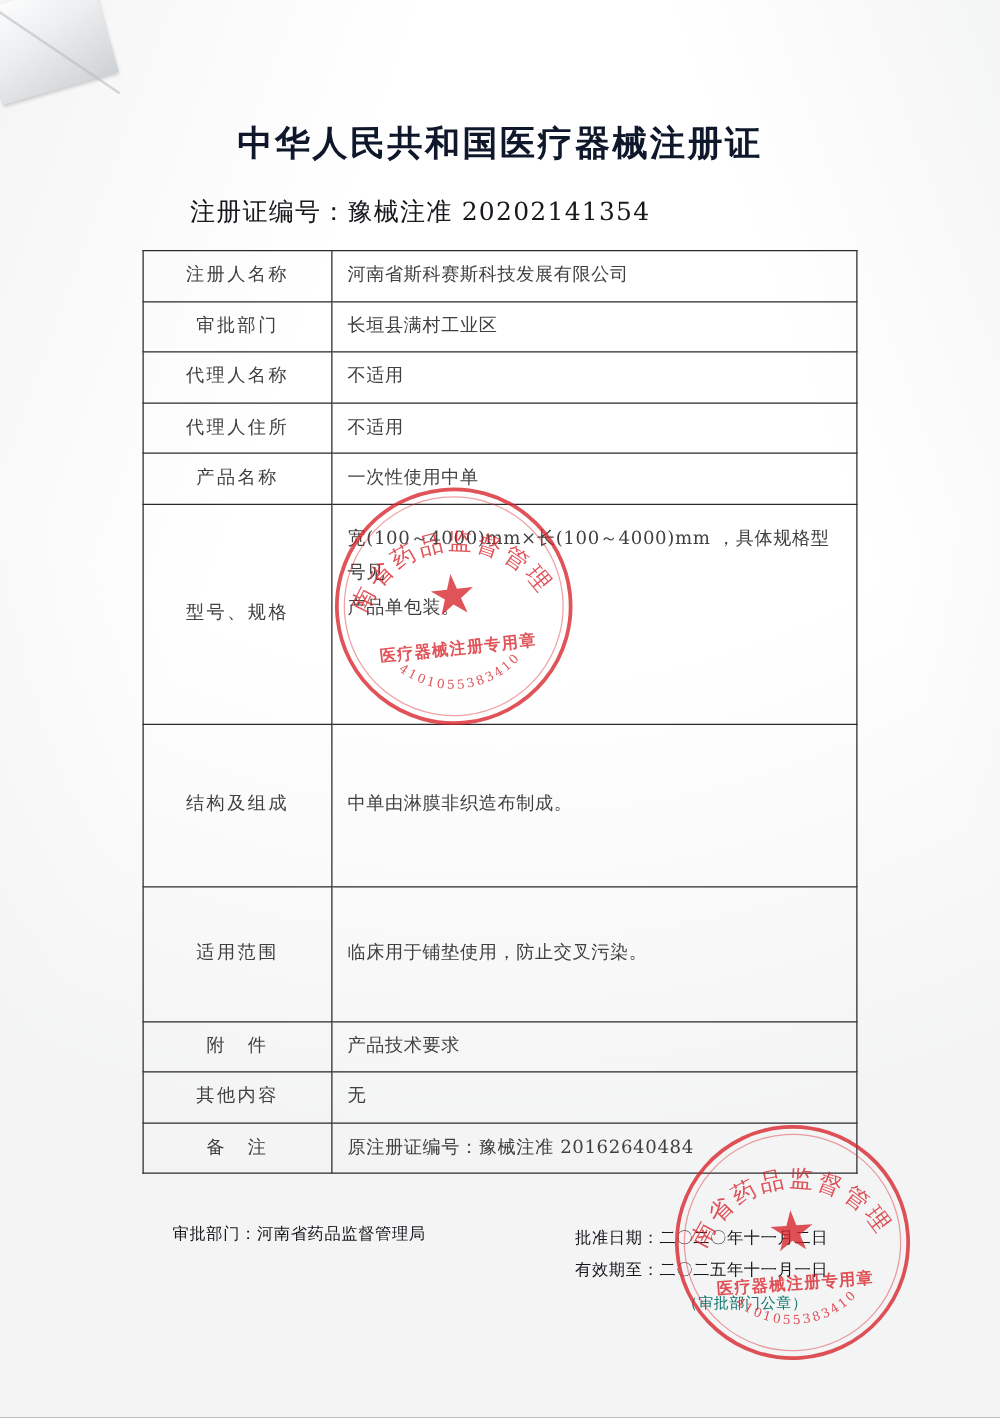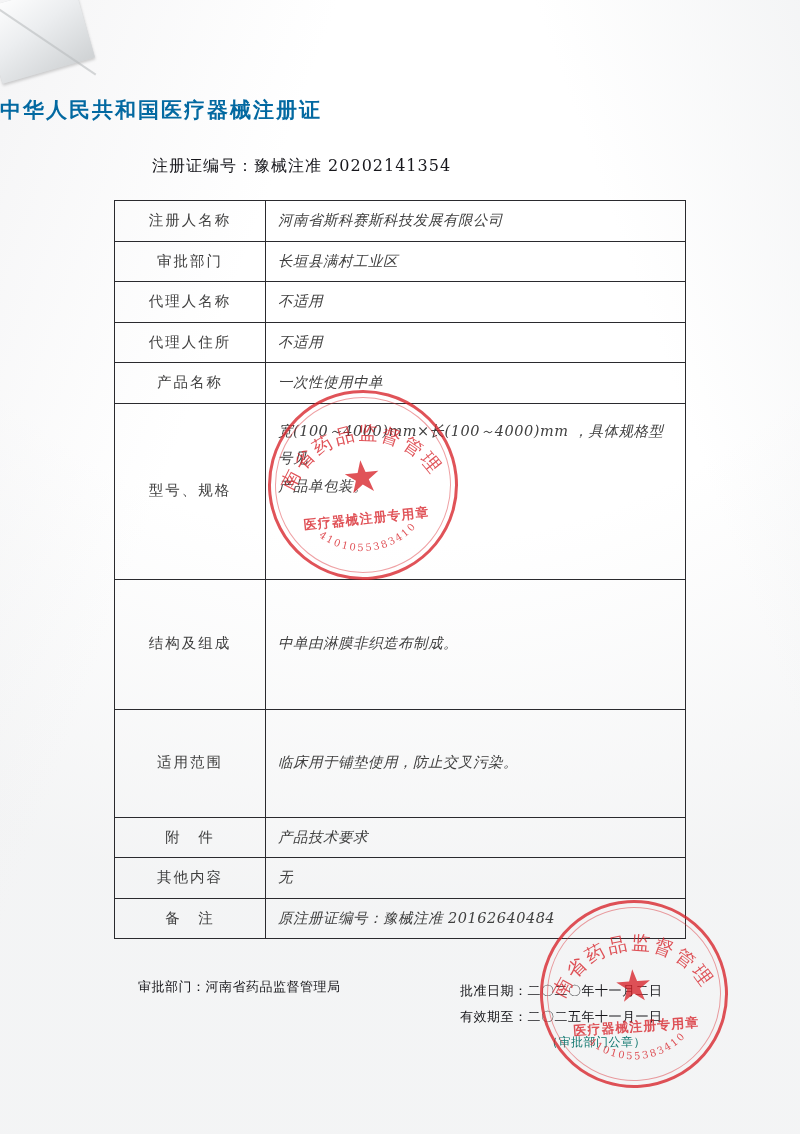--- a/index.html
+++ b/index.html
@@ -53,32 +53,32 @@
     background: #b9bcbe;
     transform: rotate(34deg);
     opacity: .6;
   }
 
   .title {
     position: absolute;
     left: 0;
     right: 0;
     top: 96px;
-    text-align: left;
+    text-align: center;
     font-family: "DejaVu Serif", "Liberation Serif", serif;
     font-weight: 700;
-    font-size: 21px;
+    font-size: 28px;
     letter-spacing: 2px;
-    color: #0369a1;
+    color: #0f172a;
   }
   .reg-no {
     position: absolute;
     left: 152px;
     top: 156px;
-    font-size: 16px;
+    font-size: 20px;
     font-family: "DejaVu Serif", "Liberation Serif", serif;
     letter-spacing: 1px;
     color: #17171c;
   }
 
   table.cert {
     position: absolute;
     left: 114px;
     top: 200px;
     width: 572px;
@@ -95,21 +95,20 @@
   }
   td.label {
     width: 142px;
     text-align: center;
     letter-spacing: 2px;
     padding: 6px 4px;
   }
   td.value {
     padding: 6px 12px;
     letter-spacing: .5px;
-    font-style: italic;
   }
   td.value.top {
     vertical-align: top;
     padding-top: 14px;
   }
   .v-line { display: block; }
 
   
   .footer {
     position: absolute;

